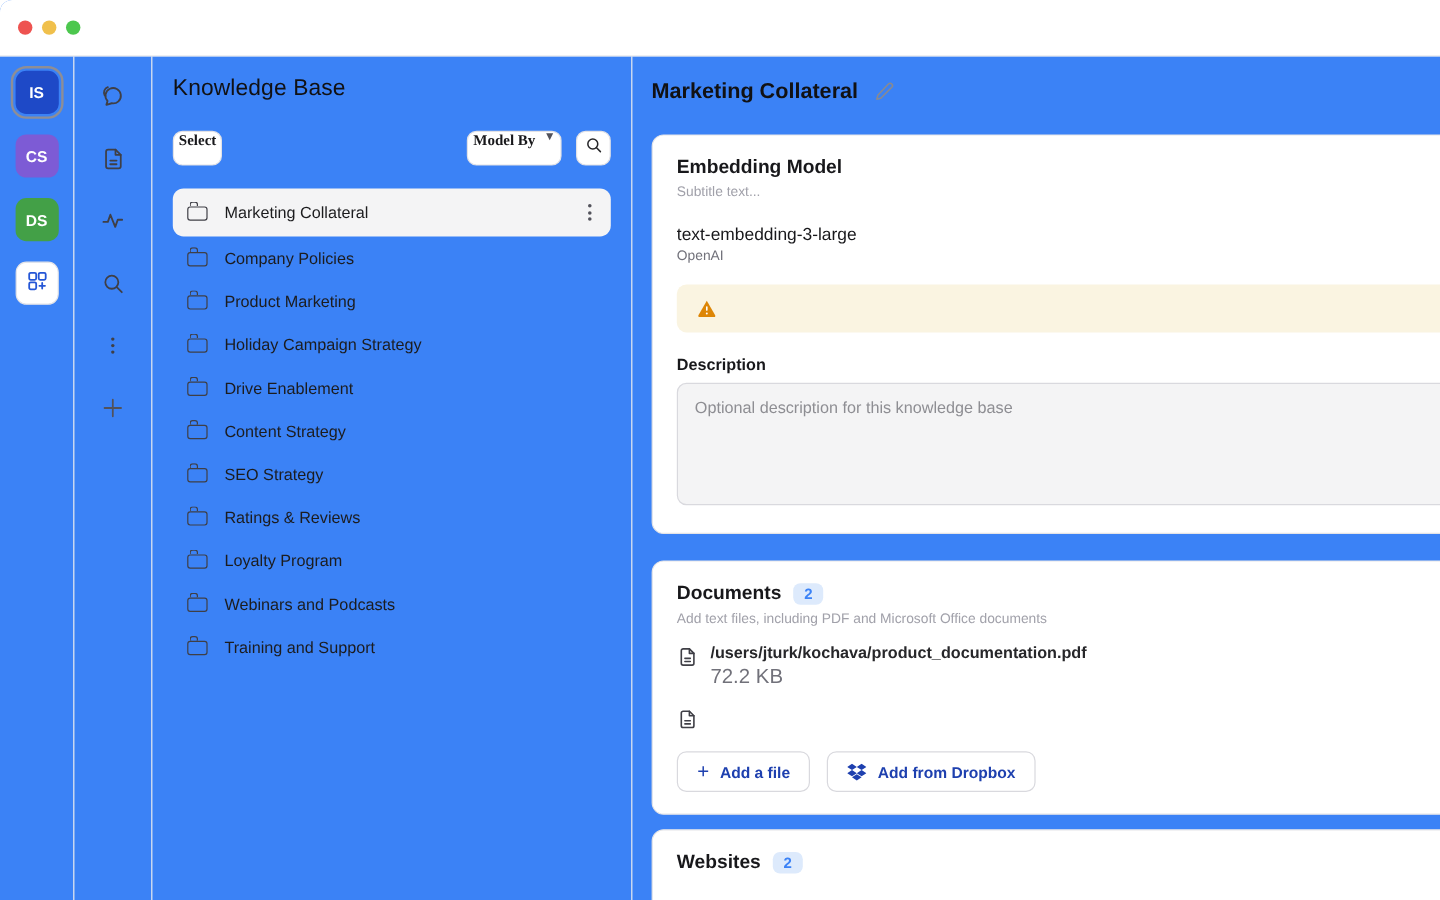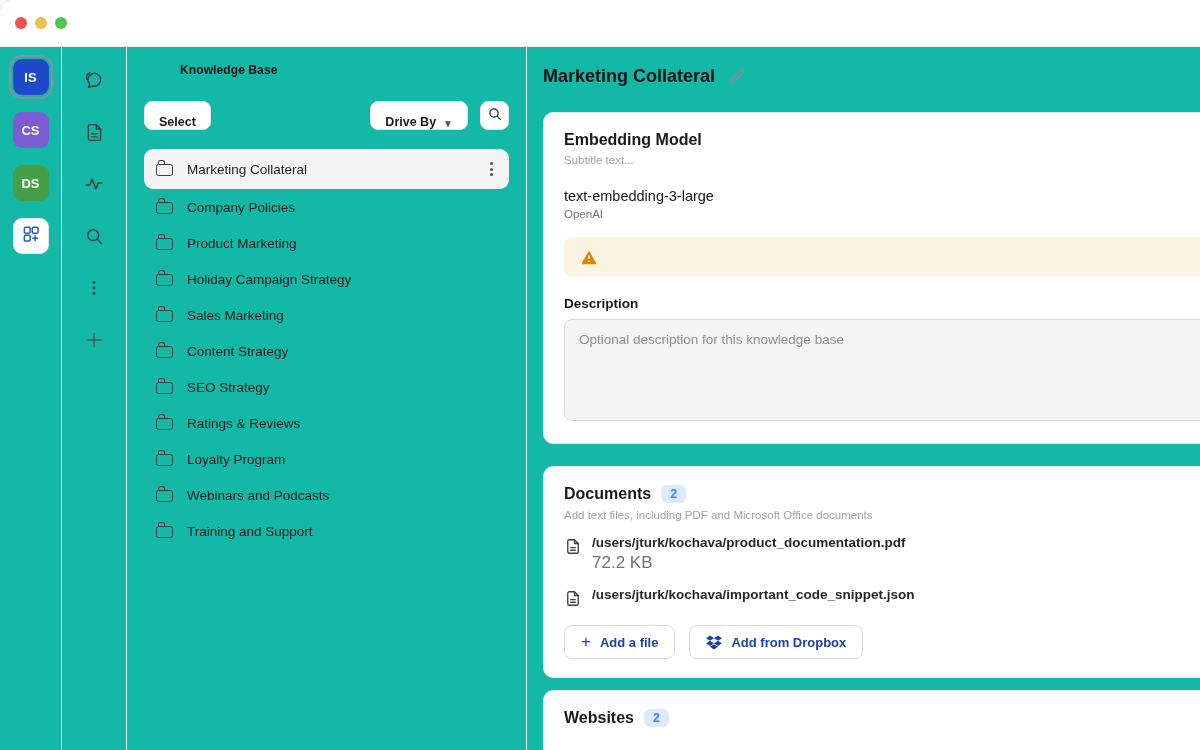--- a/index.html
+++ b/index.html
@@ -1,18 +1,18 @@
 <!DOCTYPE html>
 <html><head>
 <meta charset="utf-8">
 <style>
   * { margin:0; padding:0; box-sizing:border-box; }
   html,body { background:#ffffff; }
   body { font-family:"Liberation Sans","DejaVu Sans",sans-serif; color:#18181b; }
-  .window { position:relative; width:1200px; height:750px; background:#14b8a6; overflow:hidden;
+  .window { position:relative; width:1200px; height:750px; background:#3b82f6; overflow:hidden;
             border-radius:10px 0 0 0; }
 
   
   .titlebar { height:47px; display:flex; align-items:center; padding-left:15px;
               border-bottom:1px solid #ececee; background:#fff; }
   .tl { width:12px; height:12px; border-radius:50%; margin-right:8px; }
 
   
   .cols { display:flex; height:703px; }
   .rail { width:62px; border-right:1px solid #ececee; display:flex; flex-direction:column;
@@ -22,26 +22,26 @@
   .avatar.selected { outline:2px solid #8e8e96; outline-offset:2.5px; }
   .add-ws { width:36px; height:36px; border-radius:9px; background:#fff; border:1px solid #e4e4e7;
             display:flex; align-items:center; justify-content:center; cursor:pointer; }
 
   .navcol { width:65px; border-right:1px solid #ececee; display:flex; flex-direction:column;
             align-items:center; padding-top:22px; gap:30px; }
   .navbtn { width:24px; height:22px; display:flex; align-items:center; justify-content:center; cursor:pointer; }
 
   
   .sidebar { width:400px; border-right:1px solid #ececee; padding:16px 17px 0 17px; }
-  .sb-title { font-size:12px; font-weight:700; color:#111113; letter-spacing:.1px;margin-left:36px; }
+  .sb-title { font-size:19px; font-weight:400; color:#111113; letter-spacing:.1px; }
   .sb-controls { margin-top:24px; display:flex; align-items:center; }
   .btn-light { height:29px; background:#fff; border:1px solid #e2e2e6; border-radius:8px;
-               font-size:12.5px; font-weight:600; color:#18181b; padding:0 14px;
-               display:inline-flex; align-items:flex-end; gap:7px; cursor:pointer;
-               font-family:Liberation Sans, sans-serif; }
+               font-size:12.5px; font-weight:600; color:#18181b; padding:0 4px;
+               display:inline-flex; align-items:flex-start; gap:7px; cursor:pointer;
+               font-family:Liberation Serif, serif; }
   .sb-spacer { flex:1; }
   .caret { font-size:10px; color:#52525b; line-height:1; }
   .search-btn { width:29px; height:29px; margin-left:12px; background:#fff; border:1px solid #e2e2e6;
                 border-radius:8px; display:flex; align-items:center; justify-content:center; cursor:pointer; }
 
   .sb-list { margin-top:19px; display:flex; flex-direction:column; }
   .sb-item { height:36px; display:flex; align-items:center; padding:0 12px; gap:14px;
              border-radius:9px; cursor:pointer; color:#1c1c1e; }
   .sb-item.selected { height:40px; background:#f4f4f5; }
   .sb-label { font-size:13.5px; }
@@ -164,21 +164,21 @@
 
     <div class="sidebar">
       <div class="sb-title">Knowledge Base</div>
 
       <div class="sb-controls">
         <button class="btn-light">
             <span>Select</span>
           </button>
         <span class="sb-spacer"></span>
         <button class="btn-light">
-          <span>Drive By</span>
+          <span>Model By</span>
           <span class="caret">▼</span>
         </button>
         <div class="search-btn">
           <span>
             <svg width="16" height="16" viewBox="0 0 24 24" fill="none" stroke="#27272a" stroke-width="1.9" stroke-linecap="round">
               <circle cx="10.5" cy="10.5" r="6.2"></circle>
                 <path d="M15.2 15.2 20 20"></path>
             </svg>
           </span>
         </div>
@@ -201,21 +201,21 @@
         <div class="sb-item">
           <span class="folder-icon"></span>
           <span class="sb-label">Product Marketing</span>
         </div>
         <div class="sb-item">
           <span class="folder-icon"></span>
           <span class="sb-label">Holiday Campaign Strategy</span>
         </div>
         <div class="sb-item">
           <span class="folder-icon"></span>
-          <span class="sb-label">Sales Marketing</span>
+          <span class="sb-label">Drive Enablement</span>
         </div>
         <div class="sb-item">
           <span class="folder-icon"></span>
           <span class="sb-label">Content Strategy</span>
         </div>
         <div class="sb-item">
           <span class="folder-icon"></span>
           <span class="sb-label">SEO Strategy</span>
         </div>
         <div class="sb-item">
@@ -291,21 +291,20 @@
 
         <div class="file-row">
           <span style="display:flex;margin-top:1px">
             <svg width="18" height="21" viewBox="0 0 24 24" fill="none" stroke="#3f3f46" stroke-width="1.8" stroke-linecap="round" stroke-linejoin="round">
               <path d="M14 3H7a2 2 0 0 0-2 2v14a2 2 0 0 0 2 2h10a2 2 0 0 0 2-2V8z"></path>
                 <path d="M14 3v5h5"></path>
                 <path d="M9 13.5h6M9 17h6"></path>
             </svg>
           </span>
           <span class="file-text">
-            <div class="file-path">/users/jturk/kochava/important_code_snippet.json</div>
           </span>
         </div>
 
         <div class="btn-row">
           <button class="add-btn">
             <span class="plus-glyph">+</span>
             <span>Add a file</span>
           </button>
           <button class="add-btn">
             <span style="display:flex">

